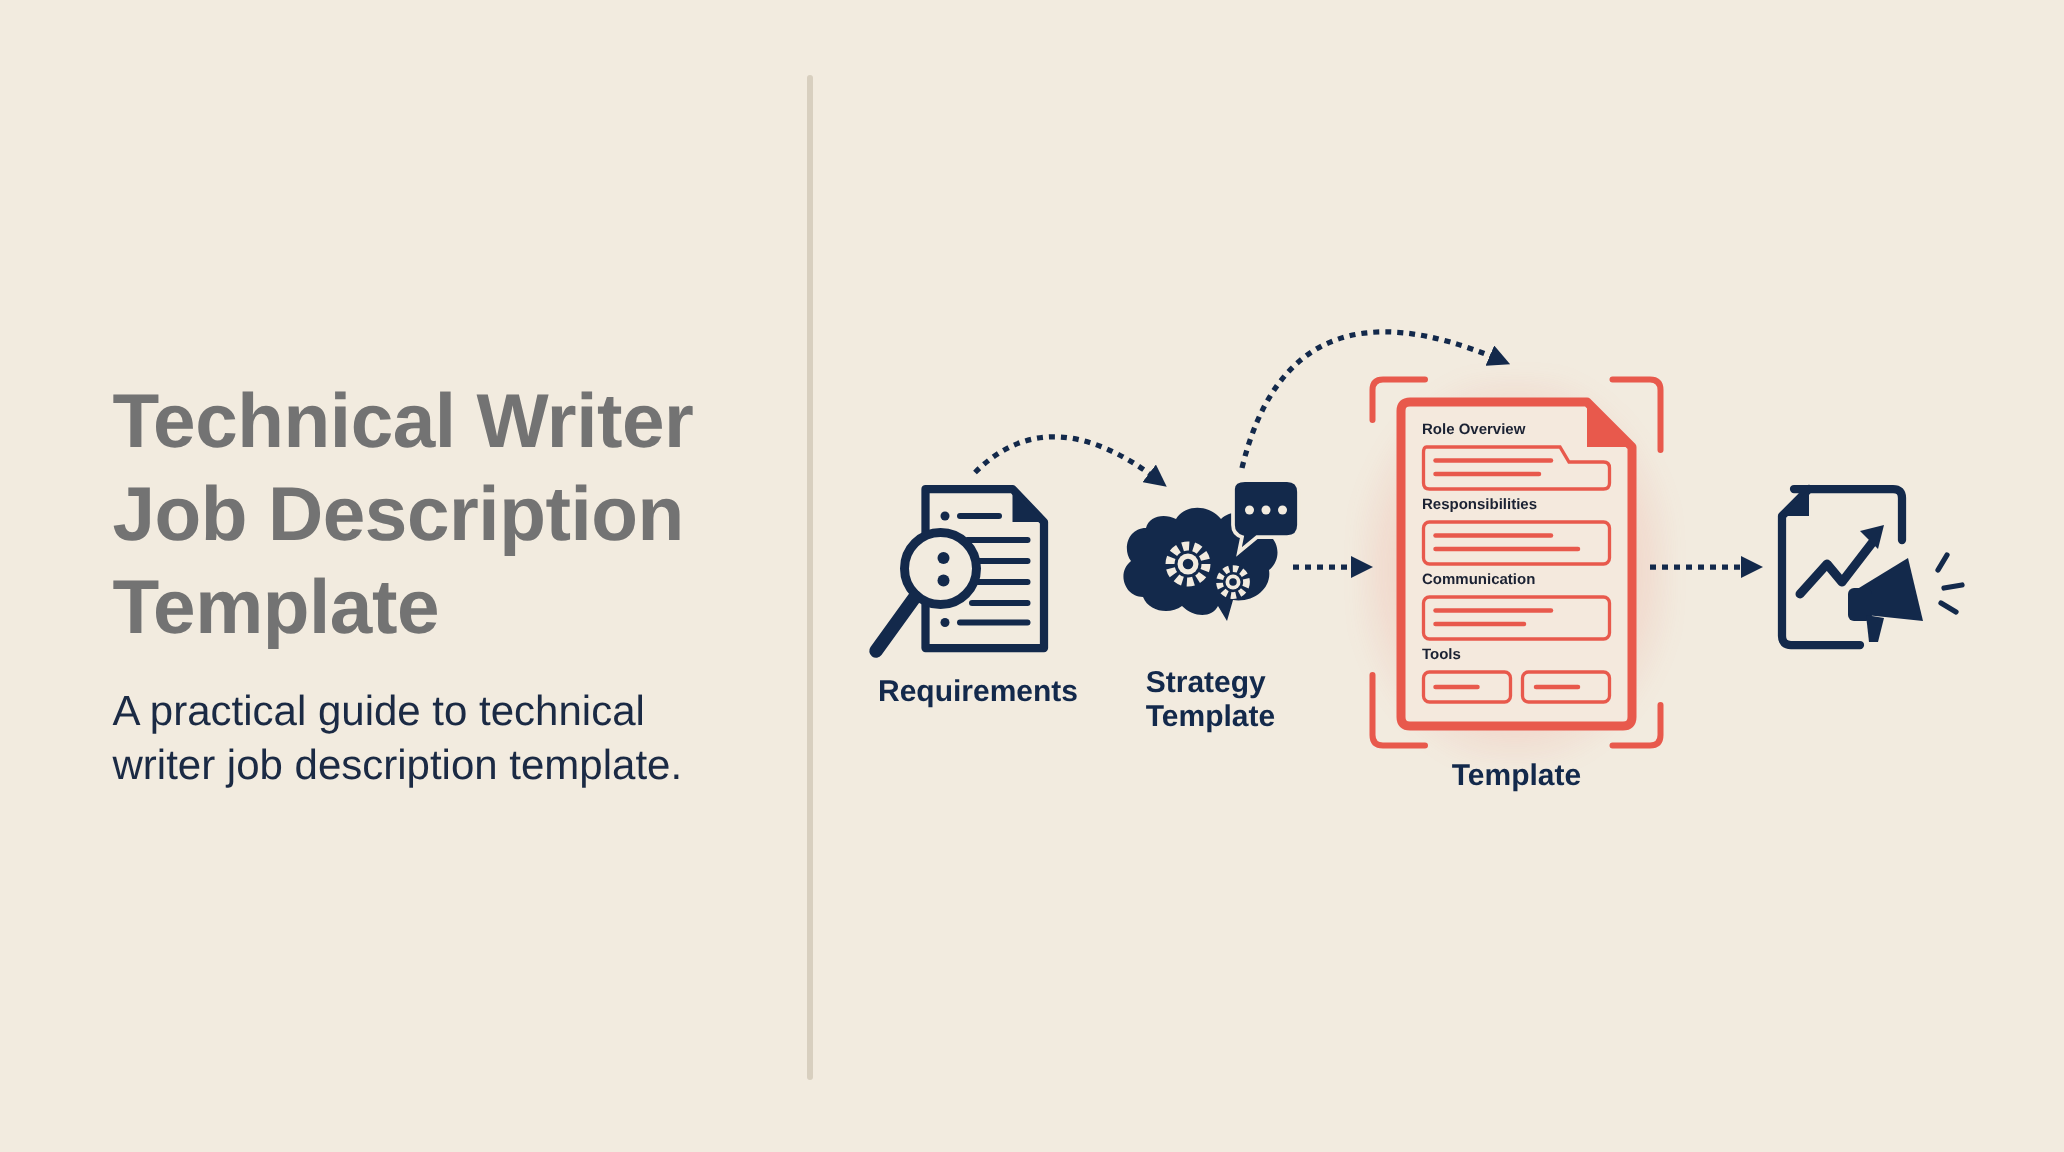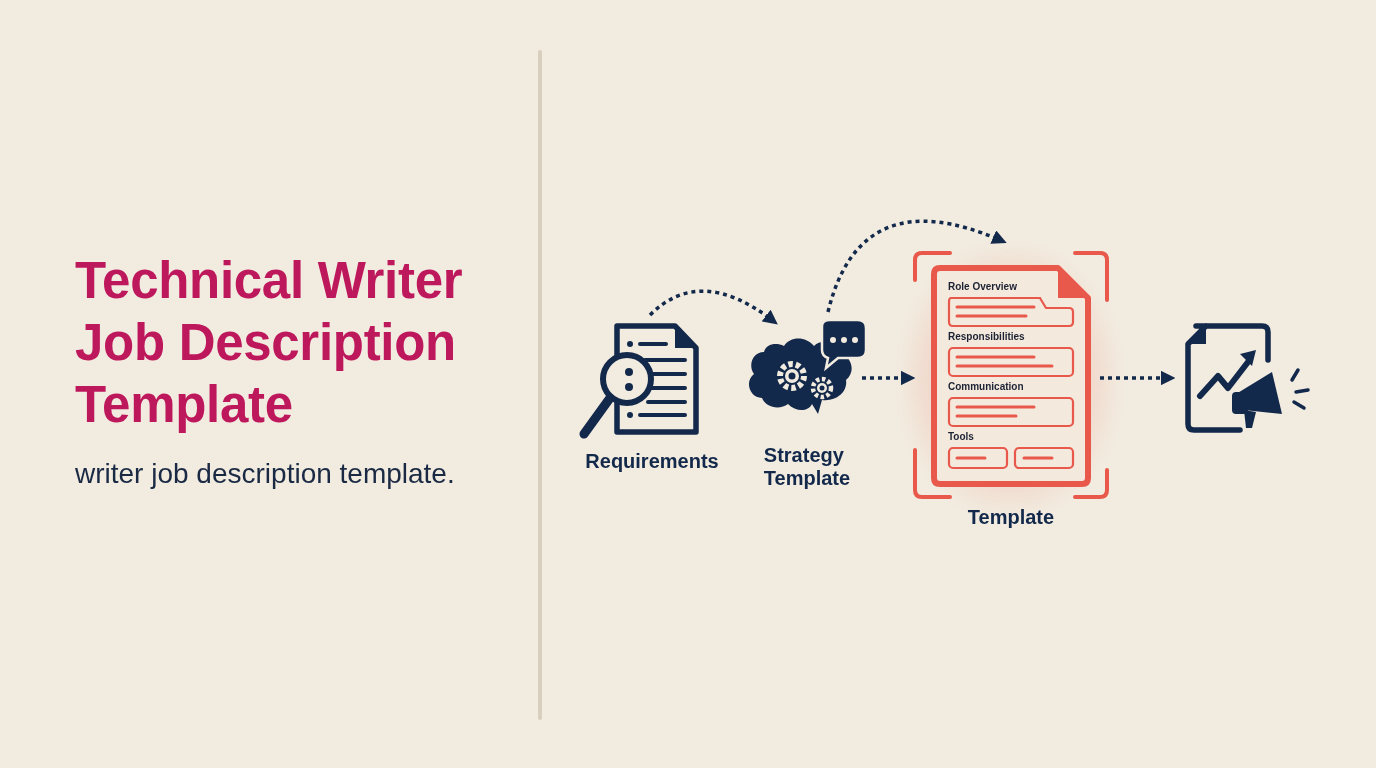--- a/index.html
+++ b/index.html
@@ -5,21 +5,21 @@
   html, body { margin: 0; padding: 0; }
   body {
     width: 1376px; height: 768px; overflow: hidden; position: relative;
     background: #f2ebdf;
     font-family: "Liberation Sans", "DejaVu Sans", sans-serif;
     color: #13294b;
   }
   .title {
     position: absolute; left: 75px; top: 250px; margin: 0;
     font-size: 51px; font-weight: 700; line-height: 62px; letter-spacing: -0.3px;
-    color: #be185d; width: 440px;
+    color: #737373; width: 440px;
   }
   .title span { display: block; white-space: nowrap; }
   .subtitle {
     position: absolute; left: 75px; top: 456px; margin: 0;
     font-size: 28px; font-weight: 400; line-height: 36px; color: #1b2a44; width: 440px;
   }
   .subtitle span { display: block; white-space: nowrap; }
   .divider {
     position: absolute; left: 538px; top: 50px; width: 4px; height: 670px;
     background: #d8cfbf; border-radius: 2px;
@@ -41,20 +41,21 @@
 </head>
 <body>
 
 <div>
   <h1 class="title">
     <span>Technical Writer</span>
     <span>Job Description</span>
     <span>Template</span>
   </h1>
   <p class="subtitle">
+    <span>A practical guide to technical</span>
     <span>writer job description template.</span>
   </p>
 </div>
 
 <div class="divider"></div>
 
 <div class="diagram">
   <div class="glow"></div>
 
   <svg width="1376" height="768" style="position:absolute;left:0;top:0">

